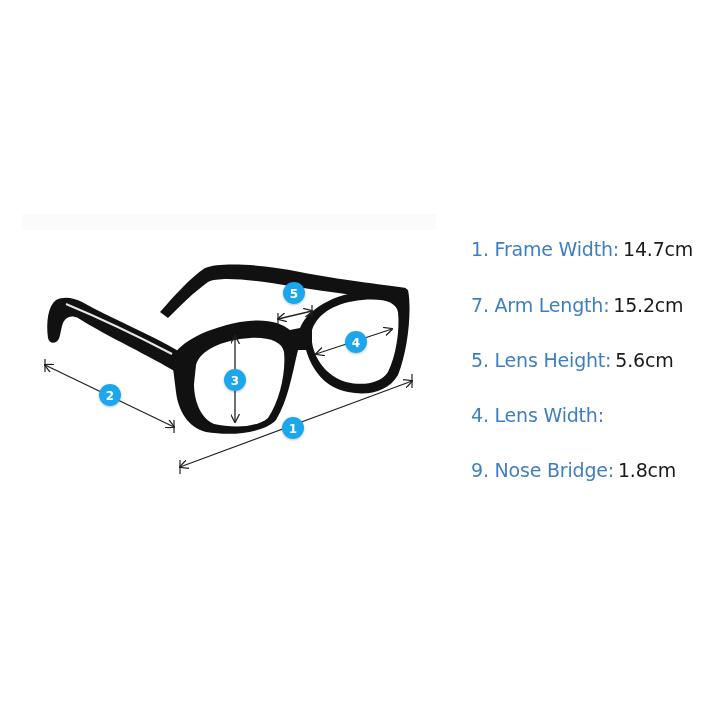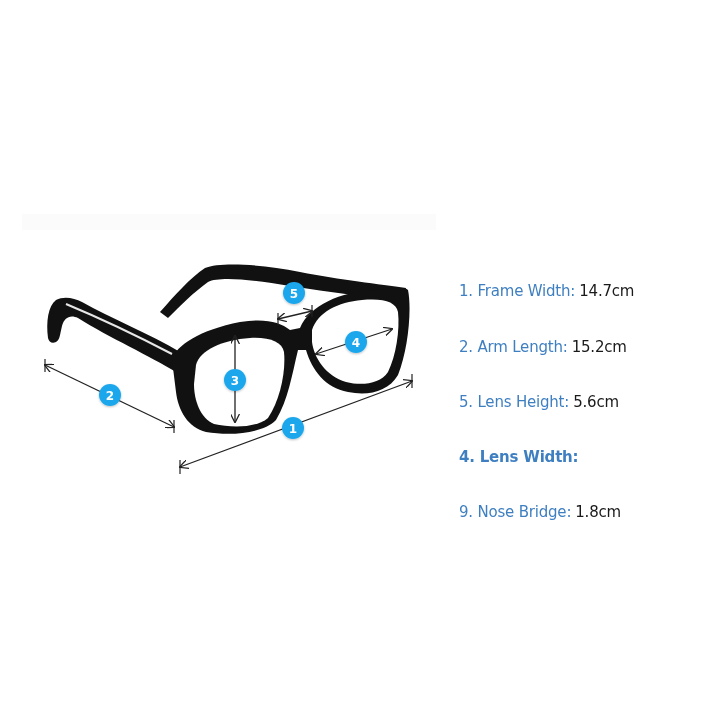--- a/index.html
+++ b/index.html
@@ -2,21 +2,21 @@
 <html><head>
 <meta charset="utf-8">
 <style>
   html, body { margin: 0; padding: 0; background: #ffffff; }
   body { width: 720px; height: 720px; position: relative; overflow: hidden; font-family: "DejaVu Sans", sans-serif; }
   .stage { position: absolute; left: 0; top: 0; width: 720px; height: 720px; }
   .faint-band { position: absolute; left: 22px; top: 214px; width: 414px; height: 16px; background: #fbfbfb; }
   svg.diagram { position: absolute; left: 0; top: 0; }
   .badge-text { font-family: "DejaVu Sans", sans-serif; font-weight: bold; font-size: 12px; fill: #ffffff; }
   .legend { position: absolute; left: 455px; top: 238px; width: 260px; }
-  .legend-item { position: absolute; left: 4px; white-space: nowrap; font-size: 15px; letter-spacing: -0.2px; margin-top: 44px; }
+  .legend-item { position: absolute; left: 16px; white-space: nowrap; font-size: 19px; letter-spacing: -0.2px; }
   .legend-label { color: #3e7fc1; }
   .legend-value { color: #1a1a1a; margin-left: 4px; }
 </style>
 </head>
 <body>
 
 <div class="stage">
   <div class="faint-band"></div>
 
   <svg class="diagram" width="720" height="720" viewBox="0 0 720 720">
@@ -80,25 +80,25 @@
       <circle cx="294" cy="293" r="11" fill="#1ca7ec"></circle>
       <text class="badge-text" x="294" y="297.5" text-anchor="middle">5</text>
     </g>
   </svg>
 
   <div class="legend">
     <div class="legend-item" style="top:0px;">
       <span class="legend-label">1. Frame Width:</span><span class="legend-value">14.7cm</span>
     </div>
     <div class="legend-item" style="top:56px;">
-      <span class="legend-label">2. Arm Length:</span><span class="legend-value">15.2cm</span>
+      <span class="legend-label">7. Arm Length:</span><span class="legend-value">15.2cm</span>
     </div>
     <div class="legend-item" style="top:111px;">
       <span class="legend-label">5. Lens Height:</span><span class="legend-value">5.6cm</span>
     </div>
-    <div class="legend-item" style="top:166px;font-weight:bold;">
+    <div class="legend-item" style="top:166px;">
       <span class="legend-label">4. Lens Width:</span><span class="legend-value"></span>
     </div>
     <div class="legend-item" style="top:221px;">
       <span class="legend-label">9. Nose Bridge:</span><span class="legend-value">1.8cm</span>
     </div>
   </div>
 </div>
 
 </body></html>

